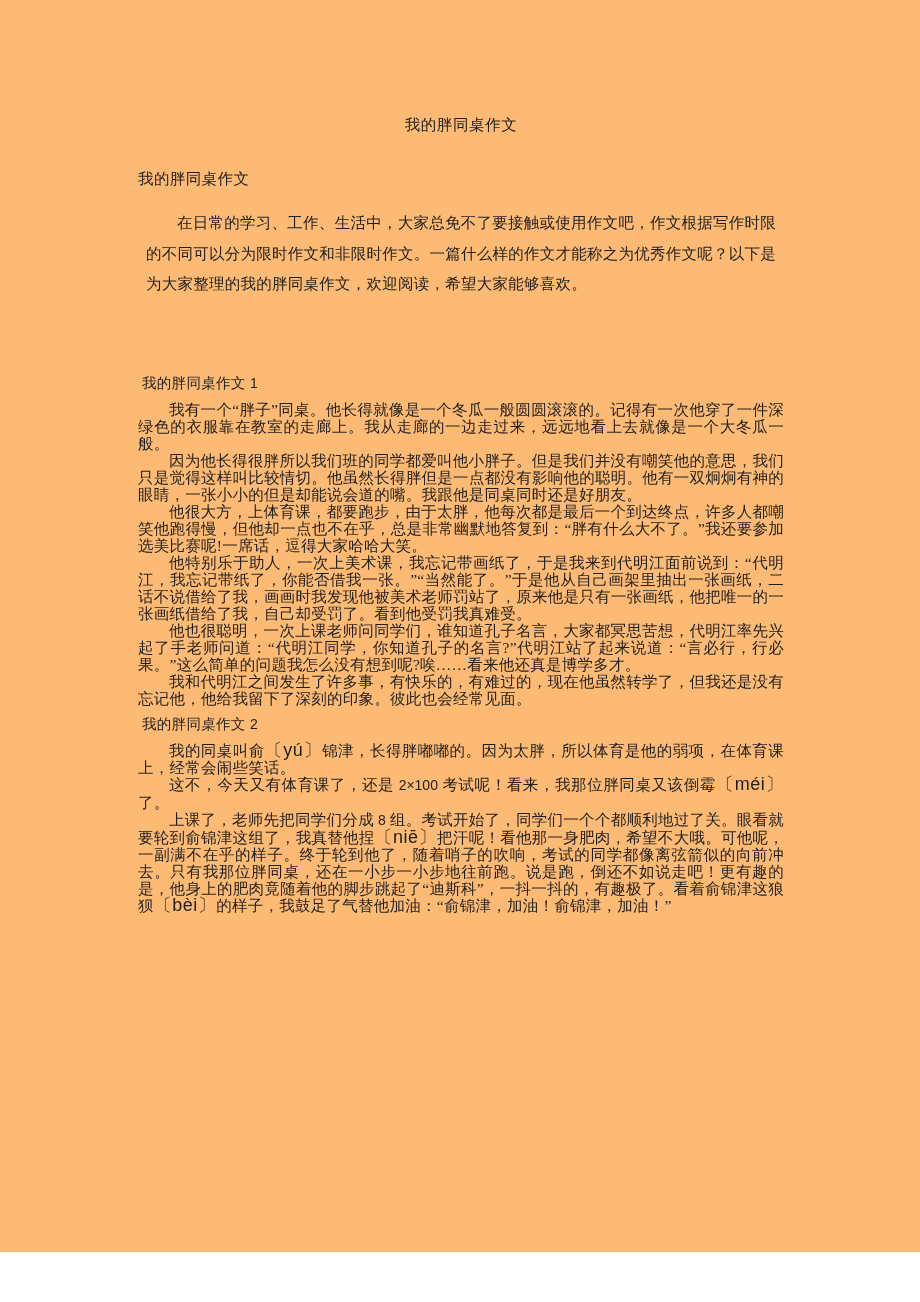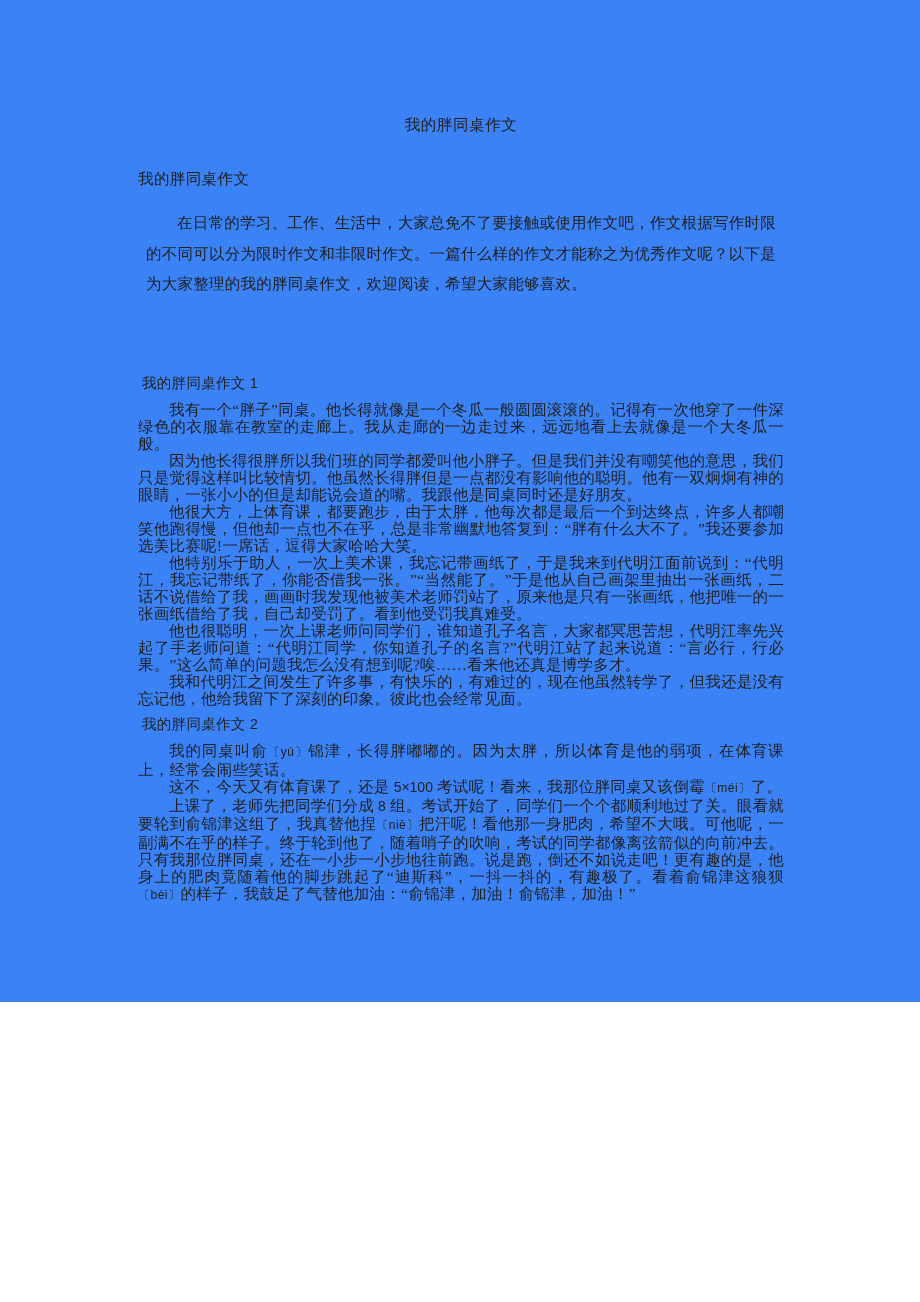--- a/index.html
+++ b/index.html
@@ -10,22 +10,22 @@
   body {
     width: 920px;
     height: 1302px;
     font-family: "Liberation Serif", "DejaVu Serif", serif;
     color: #1a1a1a;
     overflow: hidden;
   }
   #page {
     position: relative;
     width: 920px;
-    height: 1002px;
-    background: #3b82f6;
+    height: 1252px;
+    background: #fdba74;
     box-sizing: border-box;
     padding: 0;
   }
   #content {
     position: absolute;
     left: 138px;
     top: 112px;
     width: 646px;
   }
 
@@ -82,21 +82,21 @@
     color: #1f1f1f;
   }
 
   .num {
     font-family: "Liberation Sans", "DejaVu Sans", sans-serif;
     font-size: 14px;
     letter-spacing: 0;
   }
   .pinyin {
     font-family: "Liberation Sans", "DejaVu Sans", sans-serif;
-    font-size: 12px;
+    font-size: 18px;
     letter-spacing: 0.5px;
   }
 </style>
 </head>
 <body>
 
 <div id="page">
   <div id="content">
 
     <div class="doc-title">我的胖同桌作文</div>
@@ -112,17 +112,17 @@
     <div class="para">我有一个“胖子”同桌。他长得就像是一个冬瓜一般圆圆滚滚的。记得有一次他穿了一件深绿色的衣服靠在教室的走廊上。我从走廊的一边走过来，远远地看上去就像是一个大冬瓜一般。</div>
     <div class="para">因为他长得很胖所以我们班的同学都爱叫他小胖子。但是我们并没有嘲笑他的意思，我们只是觉得这样叫比较情切。他虽然长得胖但是一点都没有影响他的聪明。他有一双炯炯有神的眼睛，一张小小的但是却能说会道的嘴。我跟他是同桌同时还是好朋友。</div>
     <div class="para">他很大方，上体育课，都要跑步，由于太胖，他每次都是最后一个到达终点，许多人都嘲笑他跑得慢，但他却一点也不在乎，总是非常幽默地答复到：“胖有什么大不了。”我还要参加选美比赛呢!一席话，逗得大家哈哈大笑。</div>
     <div class="para">他特别乐于助人，一次上美术课，我忘记带画纸了，于是我来到代明江面前说到：“代明江，我忘记带纸了，你能否借我一张。”“当然能了。”于是他从自己画架里抽出一张画纸，二话不说借给了我，画画时我发现他被美术老师罚站了，原来他是只有一张画纸，他把唯一的一张画纸借给了我，自己却受罚了。看到他受罚我真难受。</div>
     <div class="para">他也很聪明，一次上课老师问同学们，谁知道孔子名言，大家都冥思苦想，代明江率先兴起了手老师问道：“代明江同学，你知道孔子的名言?”代明江站了起来说道：“言必行，行必果。”这么简单的问题我怎么没有想到呢?唉……看来他还真是博学多才。</div>
     <div class="para">我和代明江之间发生了许多事，有快乐的，有难过的，现在他虽然转学了，但我还是没有忘记他，他给我留下了深刻的印象。彼此也会经常见面。</div>
 
     <div class="section-heading">我的胖同桌作文 <span class="num">2</span></div>
 
     <div class="para">我的同桌叫俞<span class="pinyin">〔yú〕</span>锦津，长得胖嘟嘟的。因为太胖，所以体育是他的弱项，在体育课上，经常会闹些笑话。</div>
-    <div class="para">这不，今天又有体育课了，还是 <span class="num">5×100</span> 考试呢！看来，我那位胖同桌又该倒霉<span class="pinyin">〔méi〕</span>了。</div>
+    <div class="para">这不，今天又有体育课了，还是 <span class="num">2×100</span> 考试呢！看来，我那位胖同桌又该倒霉<span class="pinyin">〔méi〕</span>了。</div>
     <div class="para">上课了，老师先把同学们分成 <span class="num">8</span> 组。考试开始了，同学们一个个都顺利地过了关。眼看就要轮到俞锦津这组了，我真替他捏<span class="pinyin">〔niē〕</span>把汗呢！看他那一身肥肉，希望不大哦。可他呢，一副满不在乎的样子。终于轮到他了，随着哨子的吹响，考试的同学都像离弦箭似的向前冲去。只有我那位胖同桌，还在一小步一小步地往前跑。说是跑，倒还不如说走吧！更有趣的是，他身上的肥肉竟随着他的脚步跳起了“迪斯科”，一抖一抖的，有趣极了。看着俞锦津这狼狈<span class="pinyin">〔bèi〕</span>的样子，我鼓足了气替他加油：“俞锦津，加油！俞锦津，加油！”</div>
 
   </div>
 </div>
 
 </body></html>

